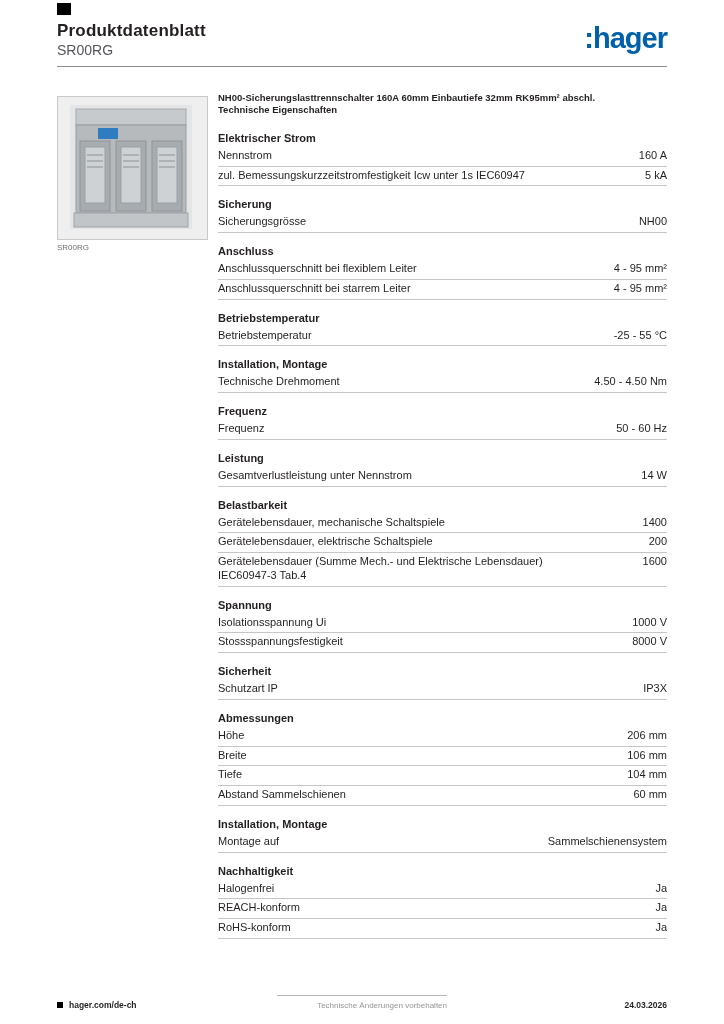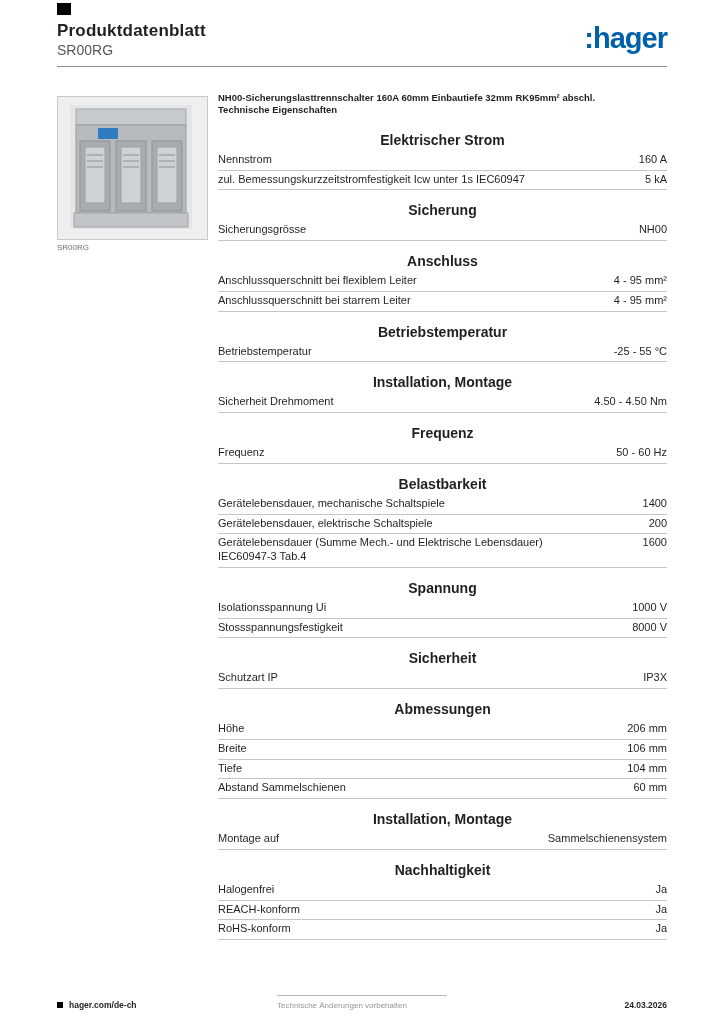--- a/index.html
+++ b/index.html
@@ -14,28 +14,28 @@
   .header-rule{position:absolute;left:57px;top:66px;width:610px;height:1px;background:#8c8c8c;}
 
   .product-figure{position:absolute;left:57px;top:96px;width:149px;height:142px;border:1px solid #c9c9c9;background:#efeff0;}
   .figure-caption{position:absolute;left:57px;top:243px;font-size:8px;color:#6d6e71;}
 
   .main{position:absolute;left:218px;top:92px;width:449px;}
   .desc{font-size:9.5px;font-weight:bold;line-height:1.25;color:#231f20;}
   .tech-title{font-size:9.5px;font-weight:bold;margin-bottom:14px;color:#231f20;}
 
   .section{margin-bottom:9px;}
-  .section-heading{font-size:14px;font-weight:bold;padding:3px 0;color:#231f20;text-align:center;}
+  .section-heading{font-size:11px;font-weight:bold;padding:3px 0;color:#231f20;}
   .spec-row{display:flex;justify-content:space-between;align-items:flex-start;
             border-bottom:1px solid #c6c6c6;padding:2px 0 3px;font-size:11px;color:#231f20;}
   .spec-label{max-width:76%;line-height:1.25;}
   .spec-value{white-space:nowrap;text-align:right;line-height:1.25;}
 
   .footer-center{position:absolute;left:277px;top:995px;width:170px;border-top:1px solid #b5b5b5;
-                 padding-top:5px;text-align:left;font-size:8px;color:#939598;}
+                 padding-top:5px;text-align:right;font-size:8px;color:#939598;}
   .footer-left{position:absolute;left:57px;top:1000px;font-size:8.5px;font-weight:bold;
                display:flex;align-items:center;color:#231f20;}
   .footer-left .sq{display:inline-block;width:6px;height:6px;background:#000;margin-right:6px;}
   .footer-right{position:absolute;right:57px;top:1000px;font-size:8.5px;font-weight:bold;color:#231f20;}
 </style>
 </head>
 <body>
 
 <div class="page">
 
@@ -109,29 +109,36 @@
         <div class="section">
           <div class="section-heading">Betriebstemperatur</div>
           <div class="spec-row">
             <div class="spec-label">Betriebstemperatur</div>
             <div class="spec-value">-25 - 55 °C</div>
           </div>
         </div>
         <div class="section">
           <div class="section-heading">Installation, Montage</div>
           <div class="spec-row">
-            <div class="spec-label">Sicherheit Drehmoment</div>
+            <div class="spec-label">Technische Drehmoment</div>
             <div class="spec-value">4.50 - 4.50 Nm</div>
           </div>
         </div>
         <div class="section">
           <div class="section-heading">Frequenz</div>
           <div class="spec-row">
             <div class="spec-label">Frequenz</div>
             <div class="spec-value">50 - 60 Hz</div>
+          </div>
+        </div>
+        <div class="section">
+          <div class="section-heading">Leistung</div>
+          <div class="spec-row">
+            <div class="spec-label">Gesamtverlustleistung unter Nennstrom</div>
+            <div class="spec-value">14 W</div>
           </div>
         </div>
         <div class="section">
           <div class="section-heading">Belastbarkeit</div>
           <div class="spec-row">
             <div class="spec-label">Gerätelebensdauer, mechanische Schaltspiele</div>
             <div class="spec-value">1400</div>
           </div>
           <div class="spec-row">
             <div class="spec-label">Gerätelebensdauer, elektrische Schaltspiele</div>

